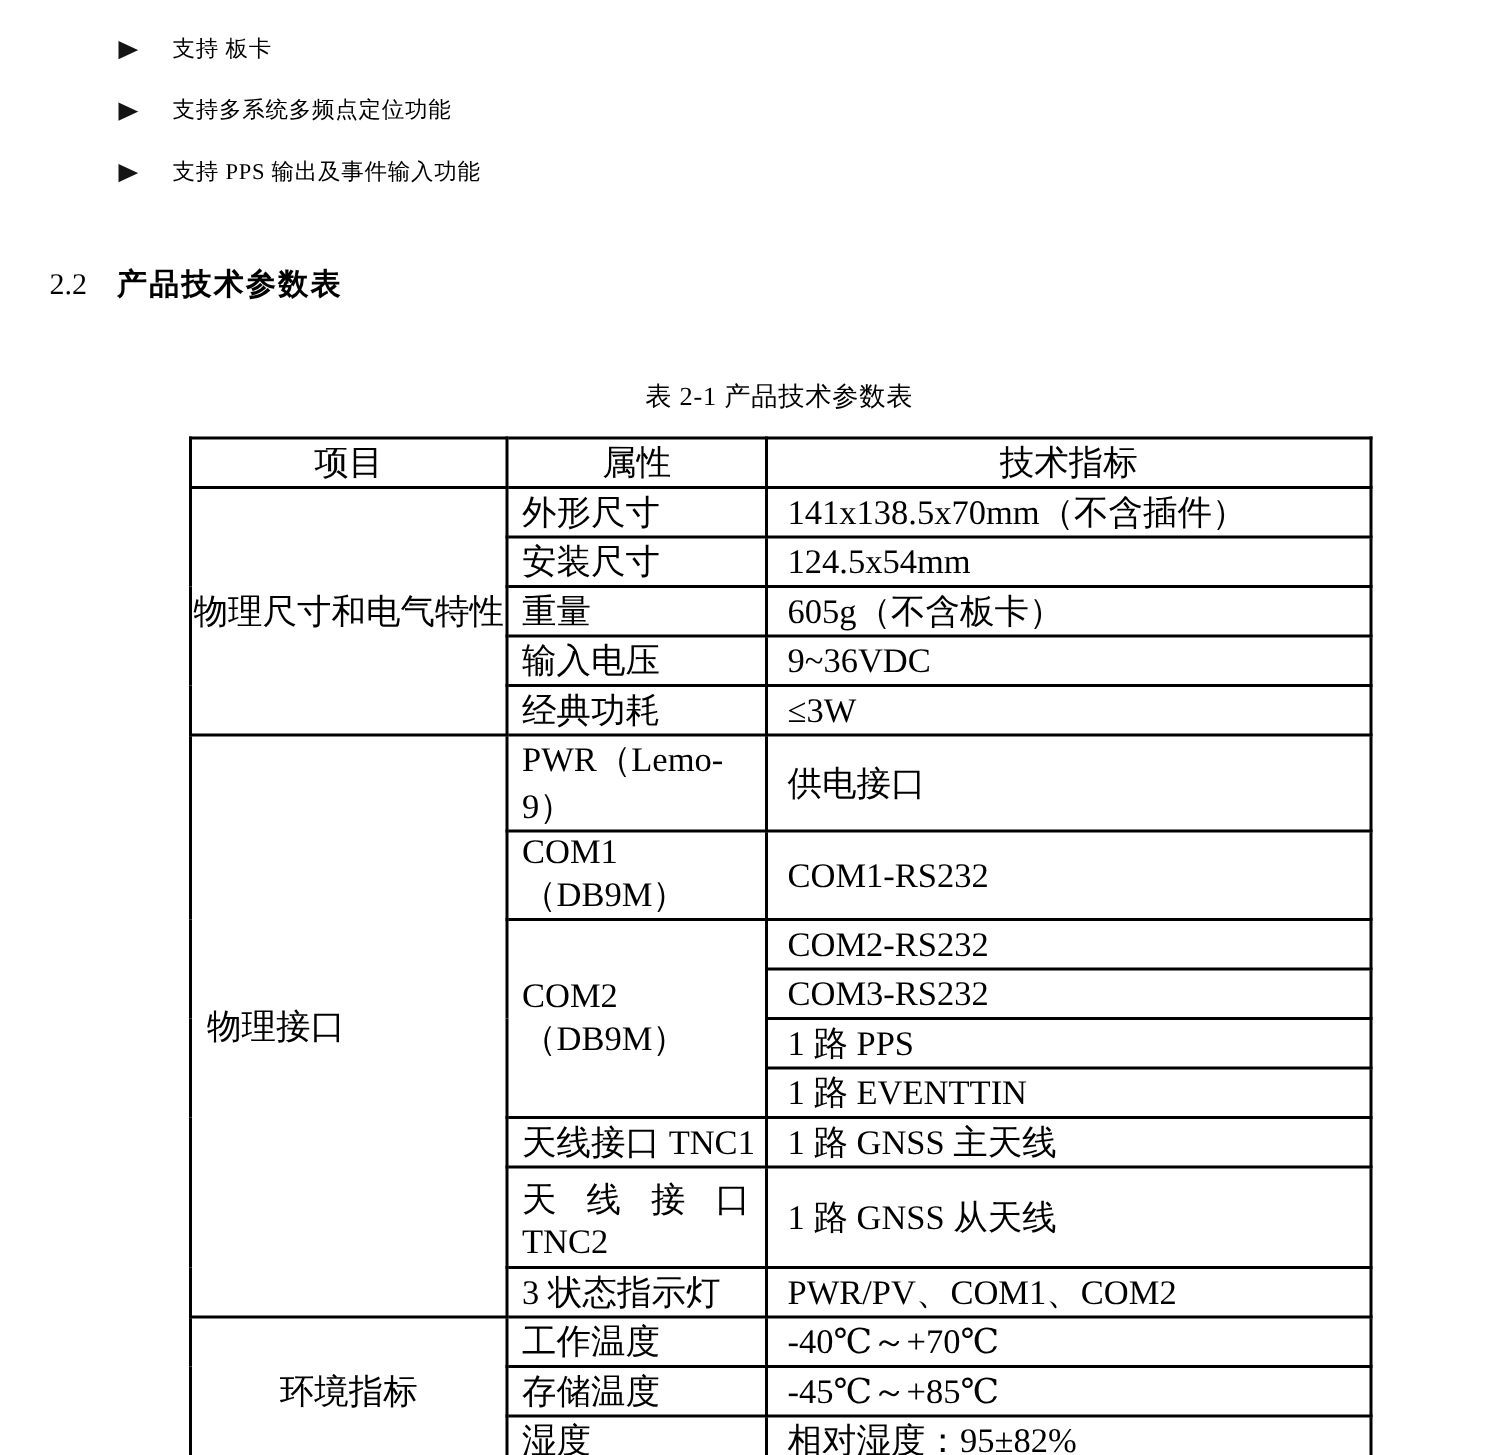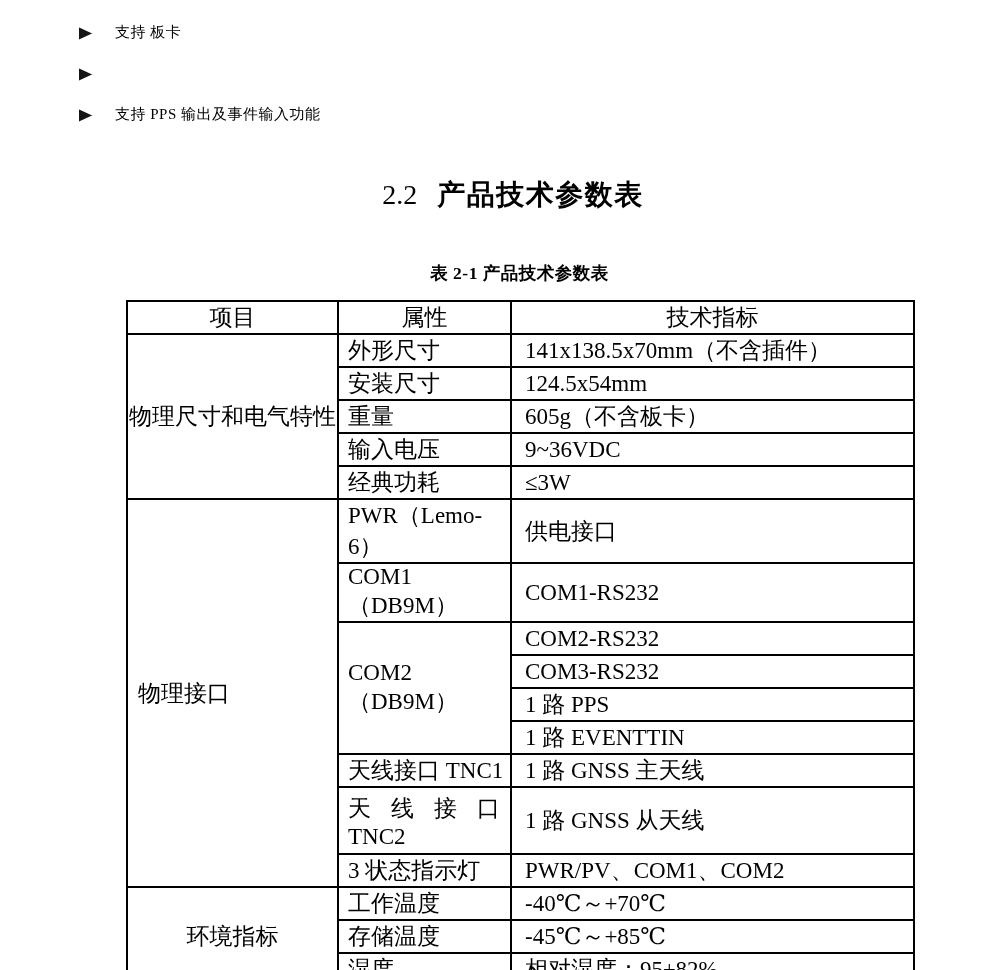--- a/index.html
+++ b/index.html
@@ -29,43 +29,41 @@
   .arrow {
     display: inline-flex;
     width: 16px;
     margin-right: 21px;
     flex: 0 0 auto;
   }
 
   
   .heading {
     margin: 44px 0 0 33px;
-    font-size: 28px;
+    font-size: 20px;
     font-weight: 400;
     line-height: 1.15;
-    text-align: center;
   }
   .hnum {
     font-family: "Liberation Serif", "DejaVu Serif", serif;
     margin-right: 20px;
   }
   .htext {
     font-family: "Liberation Sans", "DejaVu Sans", sans-serif;
     font-weight: 700;
     letter-spacing: 1.5px;
   }
 
   
   .caption {
     width: 787px;
     margin: 50px 0 0 126px;
     text-align: center;
     font-size: 17.5px;
     letter-spacing: 0.5px;
-    font-weight: bold;
   }
 
   
   table.spec {
     border-collapse: collapse;
     table-layout: fixed;
     width: 787px;
     margin: 15px 0 0 126px;
   }
   .spec th, .spec td {
@@ -104,20 +102,21 @@
         </span>
       <span>支持 板卡</span>
     </li>
     <li>
       <span class="arrow">
           <svg width="16" height="14" viewBox="0 0 16 14">
             <polygon points="1,0.5 15,7 1,13.5" fill="#141414"></polygon>
             <path d="M1,0.5 L15,7" stroke="#ffffff" stroke-width="1.6" fill="none"></path>
           </svg>
         </span>
+      <span>支持多系统多频点定位功能</span>
     </li>
     <li>
       <span class="arrow">
           <svg width="16" height="14" viewBox="0 0 16 14">
             <polygon points="1,0.5 15,7 1,13.5" fill="#141414"></polygon>
             <path d="M1,0.5 L15,7" stroke="#ffffff" stroke-width="1.6" fill="none"></path>
           </svg>
         </span>
       <span>支持 PPS 输出及事件输入功能</span>
     </li>
@@ -161,21 +160,21 @@
         <td class="c2">输入电压</td>
         <td class="c3">9~36VDC</td>
       </tr>
       <tr>
         <td class="c2">经典功耗</td>
         <td class="c3">≤3W</td>
       </tr>
 
       <tr>
         <td class="c1 left" rowspan="9">物理接口</td>
-        <td class="c2">PWR（Lemo-6）</td>
+        <td class="c2">PWR（Lemo-9）</td>
         <td class="c3">供电接口</td>
       </tr>
       <tr>
         <td class="c2">COM1（DB9M）</td>
         <td class="c3">COM1-RS232</td>
       </tr>
       <tr>
         <td class="c2" rowspan="4">COM2（DB9M）</td>
         <td class="c3">COM2-RS232</td>
       </tr>

